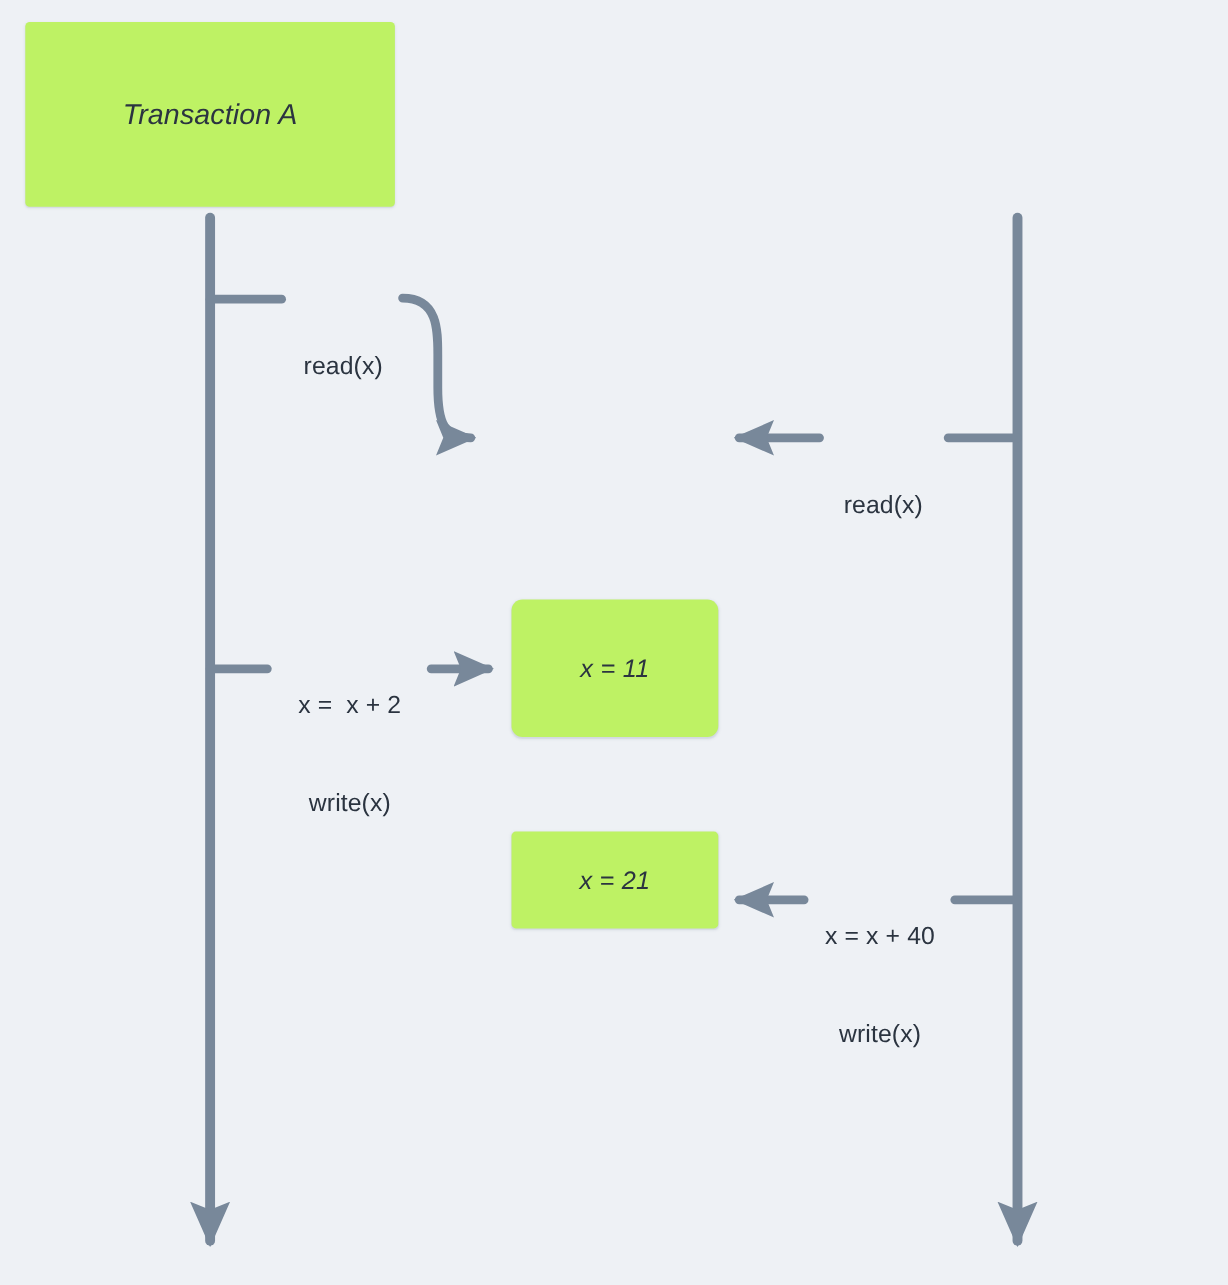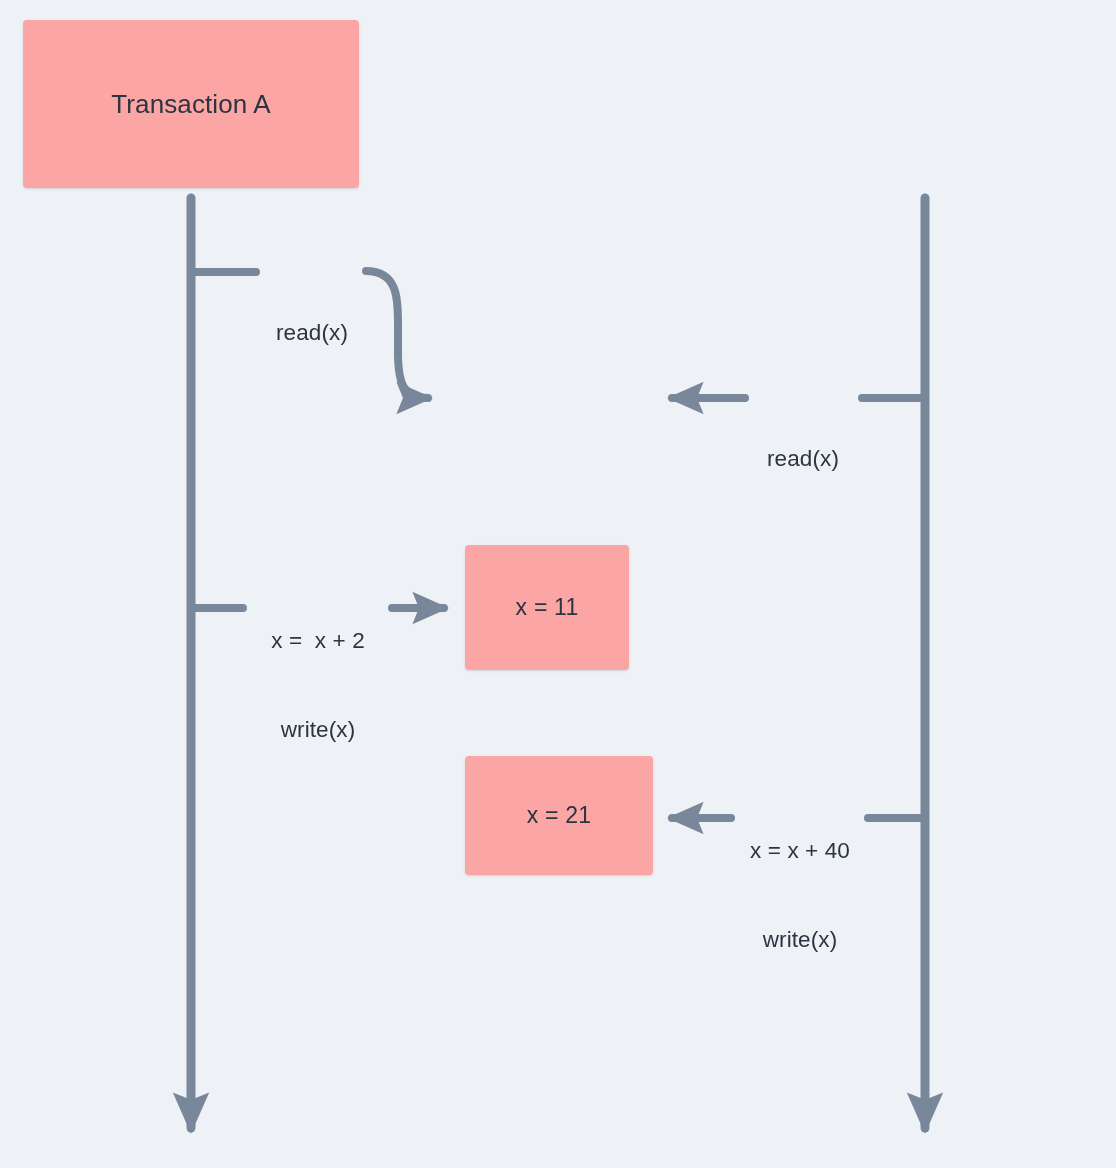--- a/index.html
+++ b/index.html
@@ -25,27 +25,28 @@
   svg.layer {
     position: absolute;
     left: 0;
     top: 0;
     width: 1116px;
     height: 1168px;
     pointer-events: none;
   }
   .node-box {
     position: absolute;
-    background: #fca5a5;
+    background: #bef264;
     border-radius: 4px;
     box-shadow: 0 1px 3px rgba(40,60,90,0.10), 0 1px 1px rgba(40,60,90,0.05);
     display: flex;
     align-items: center;
     justify-content: center;
     box-sizing: border-box;
+    font-style: italic;
   }
   .node-label {
     color: #2b3440;
     text-align: center;
     white-space: pre;
   }
   .actor-box { }
   .actor-box .node-label {
     font-size: 26px;
     letter-spacing: 0.1px;
@@ -101,25 +102,25 @@
     <line x1="925" y1="818" x2="868" y2="818" stroke="#78889a" stroke-width="8" stroke-linecap="round"></line>
     <line x1="731" y1="818" x2="672" y2="818" stroke="#78889a" stroke-width="8" stroke-linecap="round" marker-end="url(#arrow-right)"></line>
   </svg>
 
   <div class="node-box actor-box" style="left:23px; top:20px; width:336px; height:168px;">
     <span class="node-label">Transaction A</span>
   </div>
 
 
 
-  <div class="node-box state-box" style="left:465px; top:545px; width:164px; height:125px;">
+  <div class="node-box state-box" style="left:465px; top:545px; width:188px; height:125px;border-radius:10px;">
     <span class="node-label">x = 11</span>
   </div>
 
-  <div class="node-box state-box" style="left:465px; top:756px; width:188px; height:119px;">
+  <div class="node-box state-box" style="left:465px; top:756px; width:188px; height:88px;">
     <span class="node-label">x = 21</span>
   </div>
 
   <div class="edge-label" style="left:262px; top:259px; width:100px;">
     <span class="lbl-line">read(x)</span>
   </div>
 
   <div class="edge-label" style="left:748px; top:385px; width:110px;">
     <span class="lbl-line">read(x)</span>
   </div>

